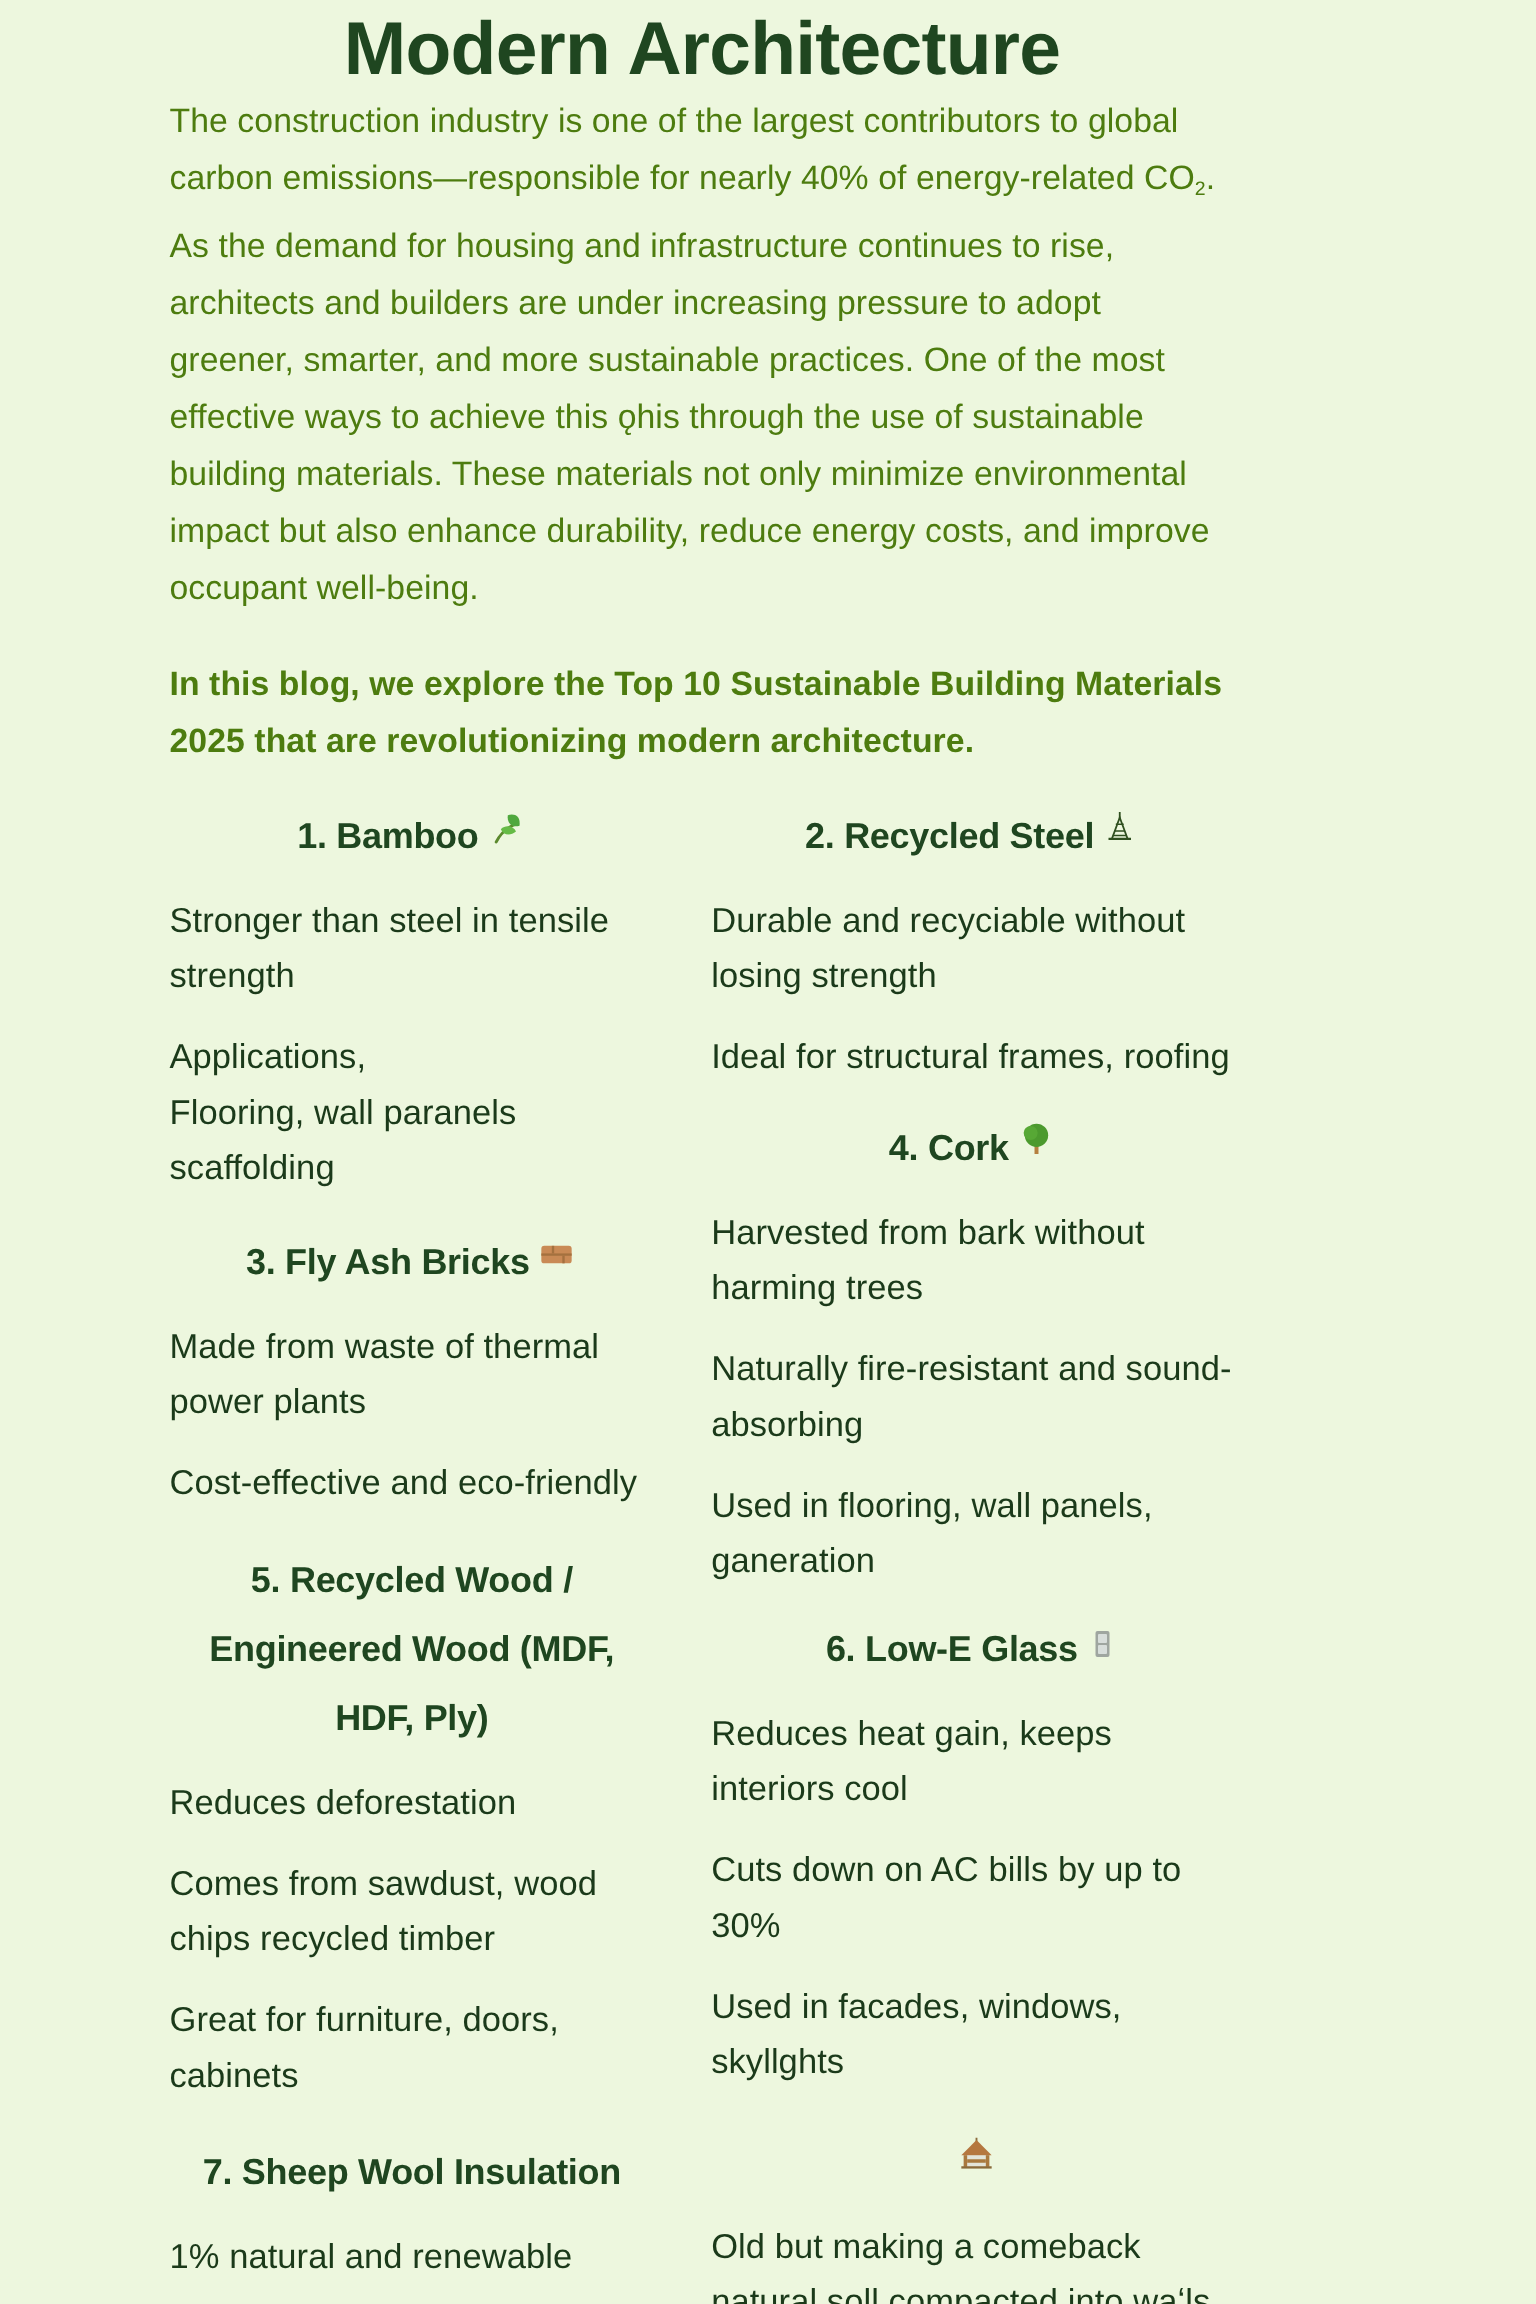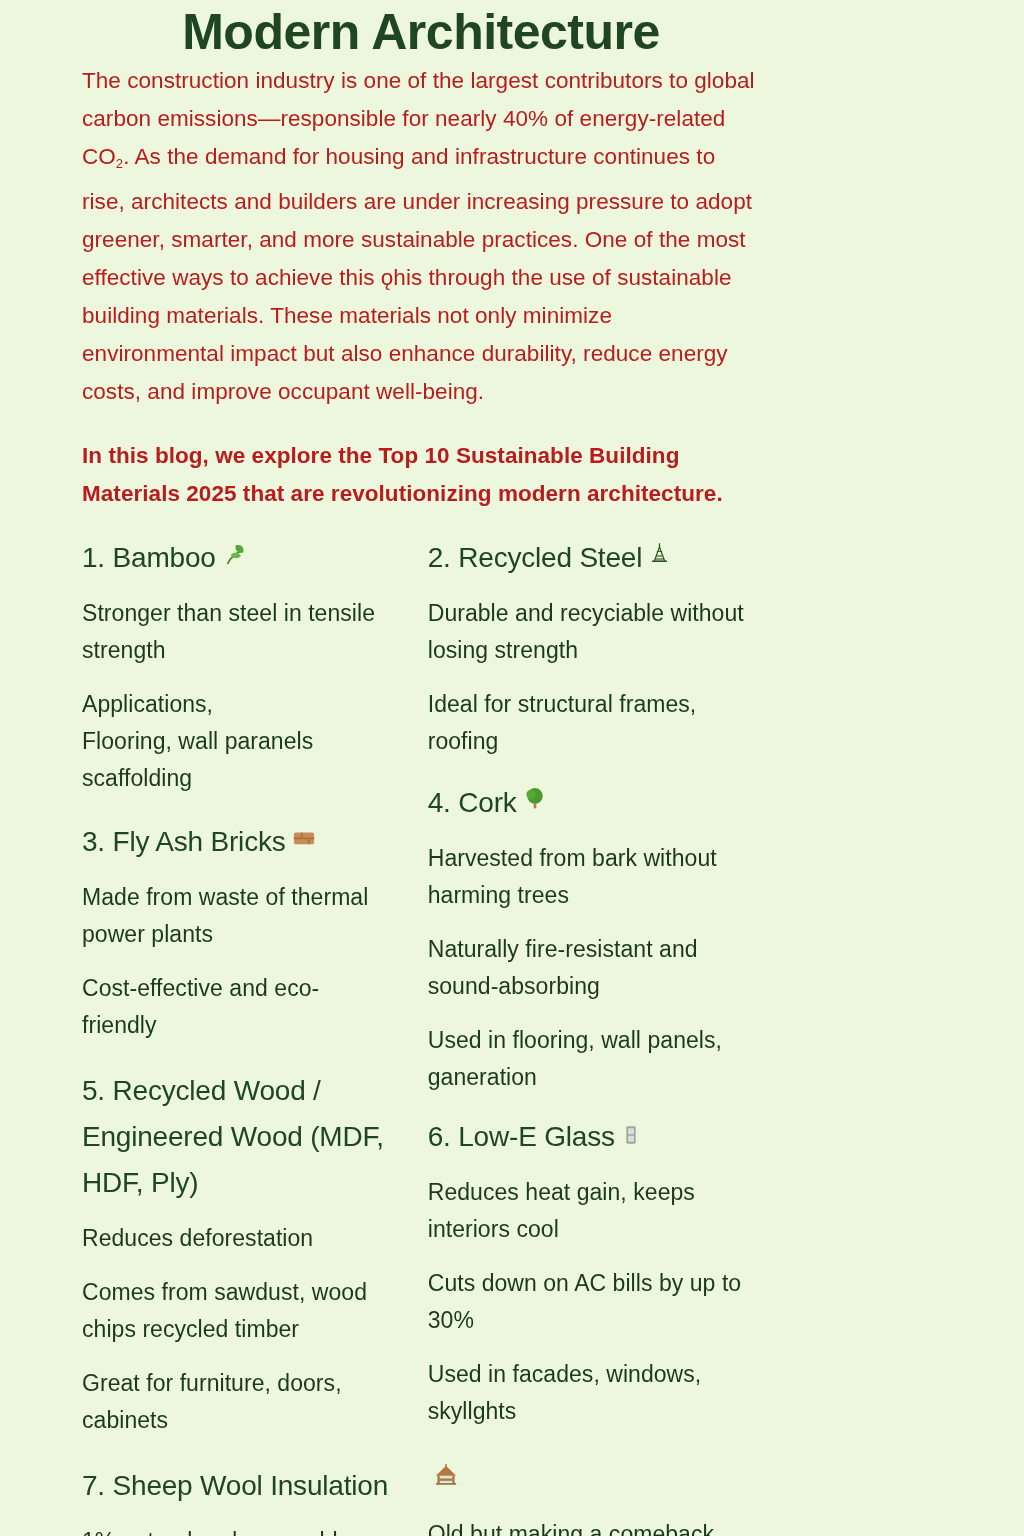--- a/index.html
+++ b/index.html
@@ -13,43 +13,44 @@
     background: #edf7de;
     font-family: "Liberation Sans", sans-serif;
     color: #1b3a1a;
     -webkit-font-smoothing: antialiased;
   }
   .page {
     width: 842px;
     height: 1536px;
     position: relative;
     box-sizing: border-box;
-    padding: 0 48px;
+    padding: 0 32px;
     overflow: hidden;
+    margin-left: 47px;
   }
   .page-title {
     margin: 0;
     padding-top: 2px;
     text-align: center;
     font-size: 50px;
     line-height: 60px;
     font-weight: 700;
     letter-spacing: -0.5px;
     color: #1f4620;
     font-family: "Liberation Sans", sans-serif;
   }
   .intro {
     margin: 0;
     padding: 0 34px;
   }
   .intro p {
     margin: 0 0 26px 0;
     font-size: 22.5px;
     line-height: 38px;
-    color: #b91c1c;
+    color: #4d7c0f;
     letter-spacing: 0.05px;
   }
   .intro p.lead-bold {
     font-weight: 700;
     margin-bottom: 10px;
   }
   sub {
     font-size: 13px;
     vertical-align: -4px;
   }
@@ -61,25 +62,26 @@
   }
   .col {
     width: 462px;
     box-sizing: border-box;
   }
   .col.left { padding-right: 36px; }
   .col.right { padding-left: 2px; }
   .section { margin-bottom: 0; }
   h2.section-title {
     margin: 0 0 14px 0;
-    font-size: 28px;
+    font-size: 24px;
     line-height: 46px;
-    font-weight: 400;
+    font-weight: 700;
     color: #1f4620;
     letter-spacing: -0.2px;
+    text-align: center;
   }
   h2.section-title .emoji {
     font-size: 26px;
     vertical-align: -1px;
     margin-left: 4px;
     display: inline-block;
   }
   .section p.fact {
     margin: 0 0 17px 0;
     font-size: 23px;

